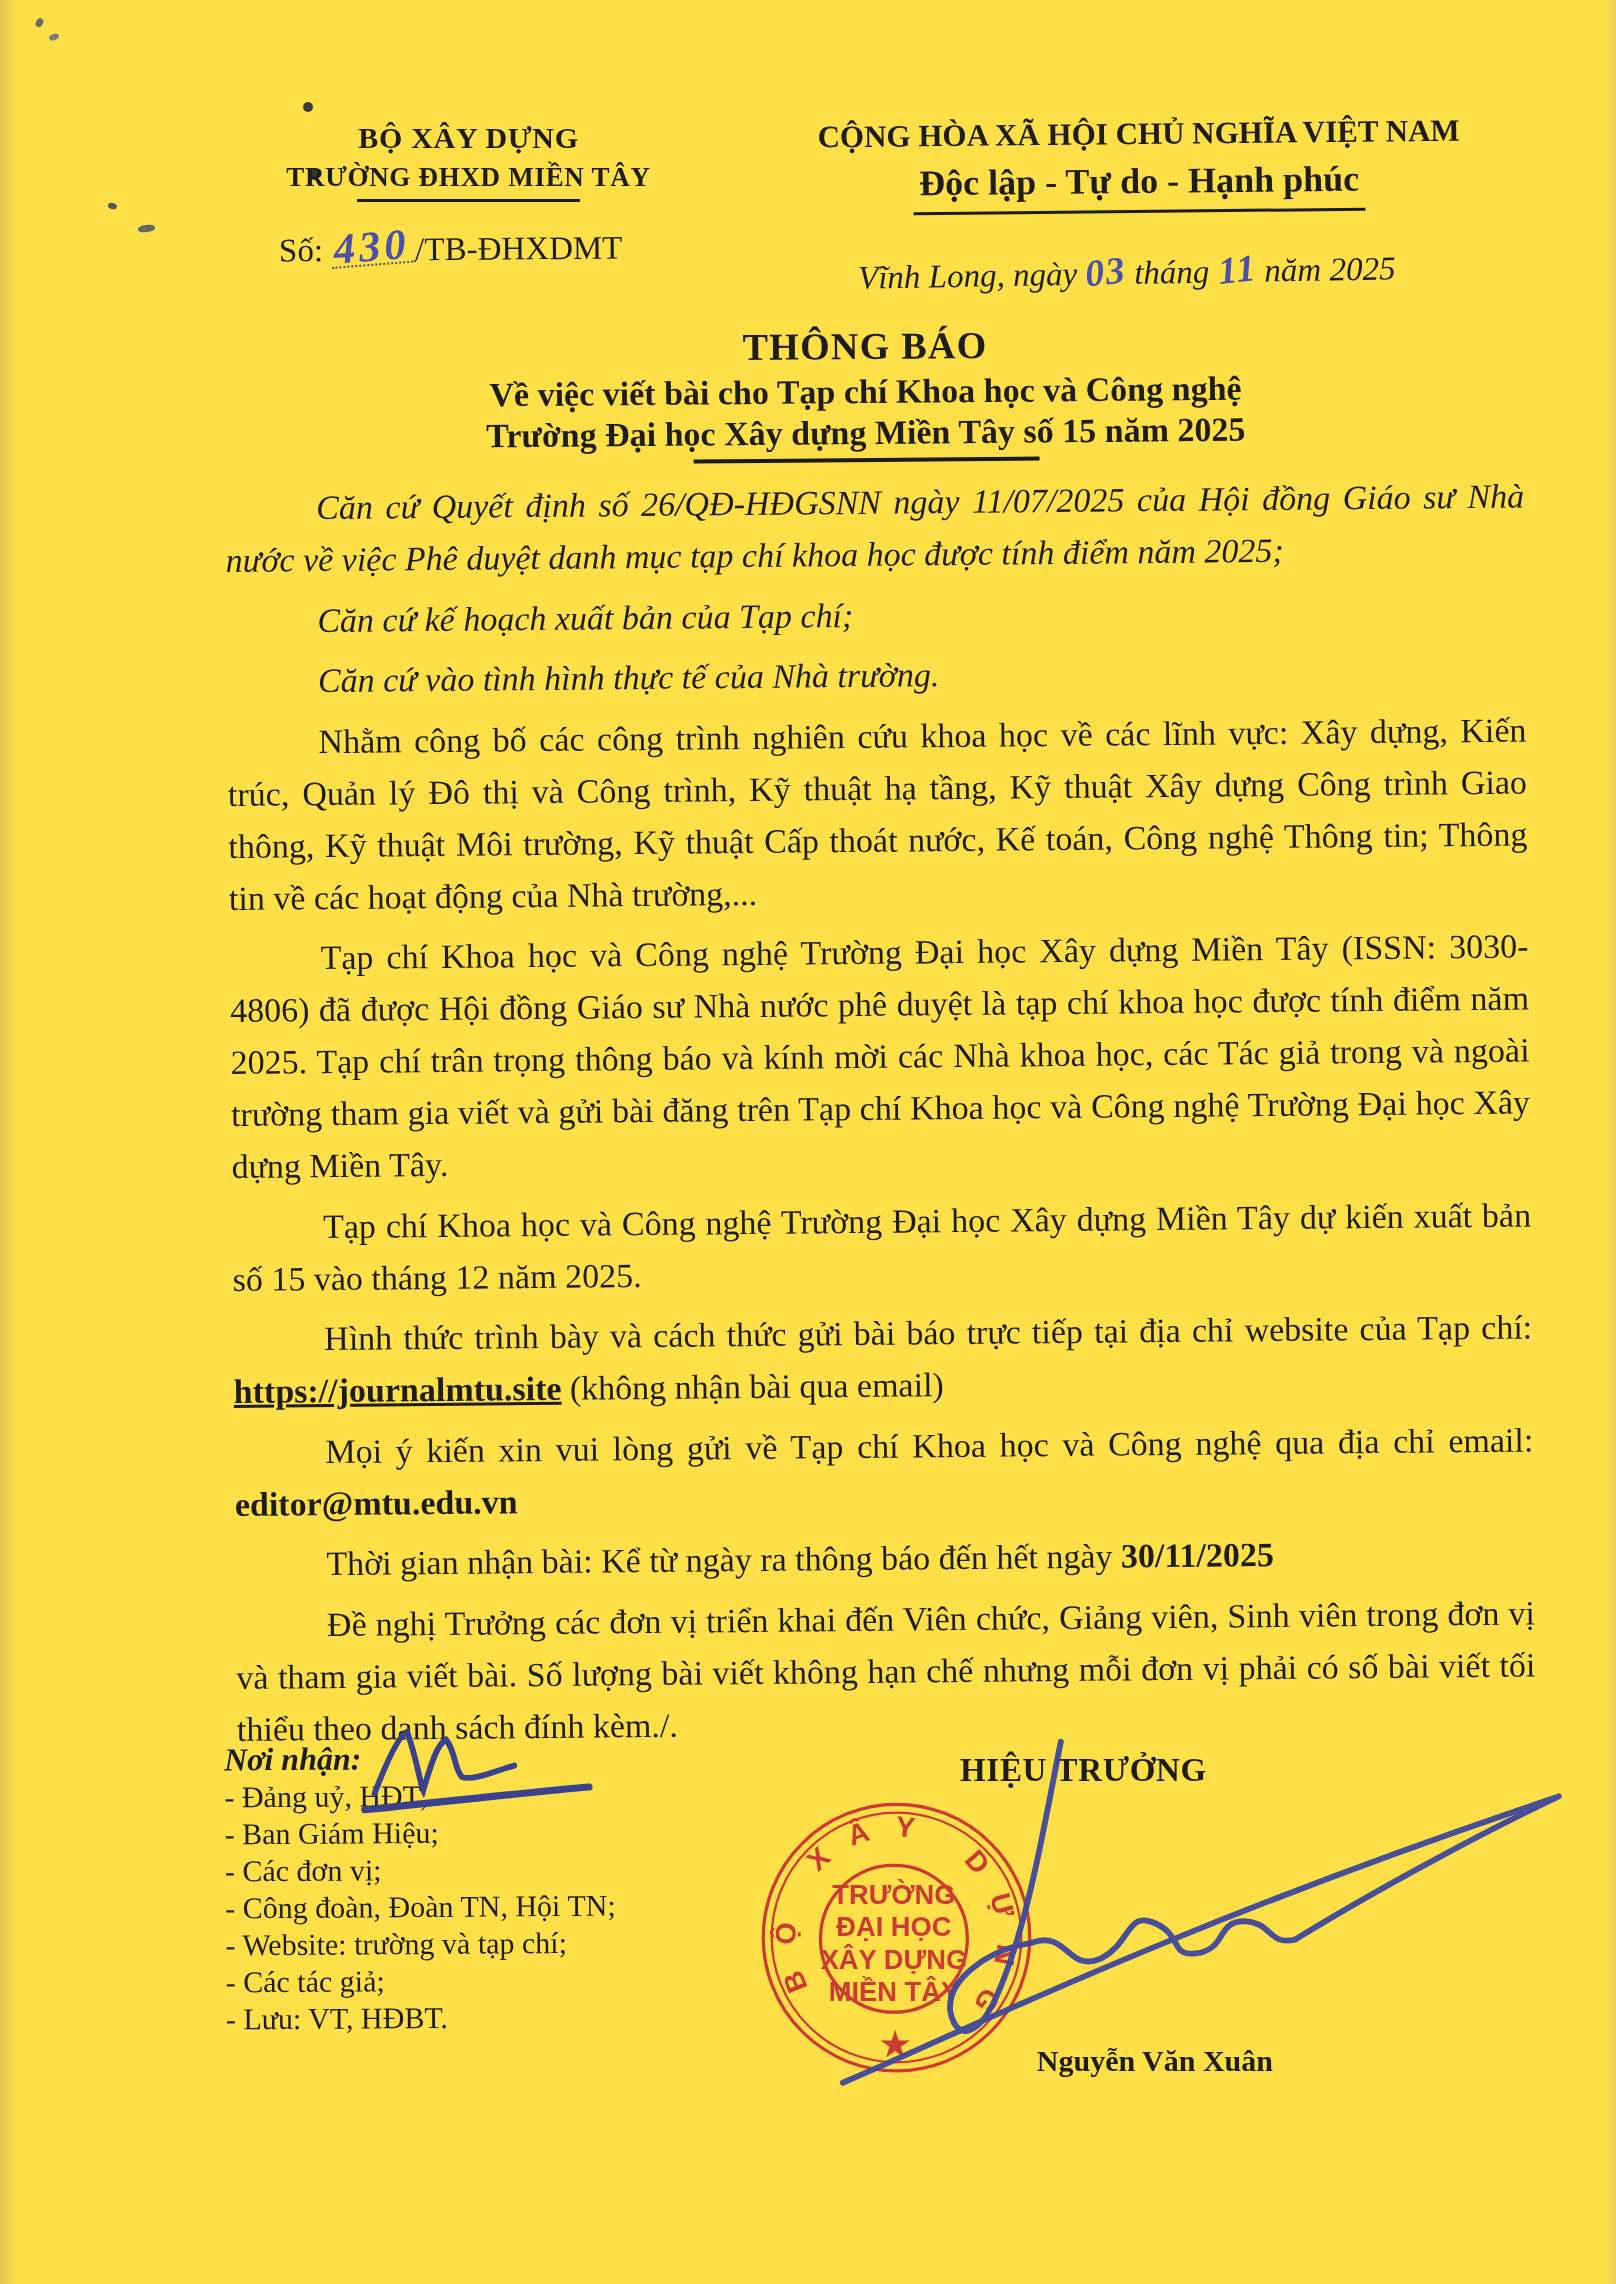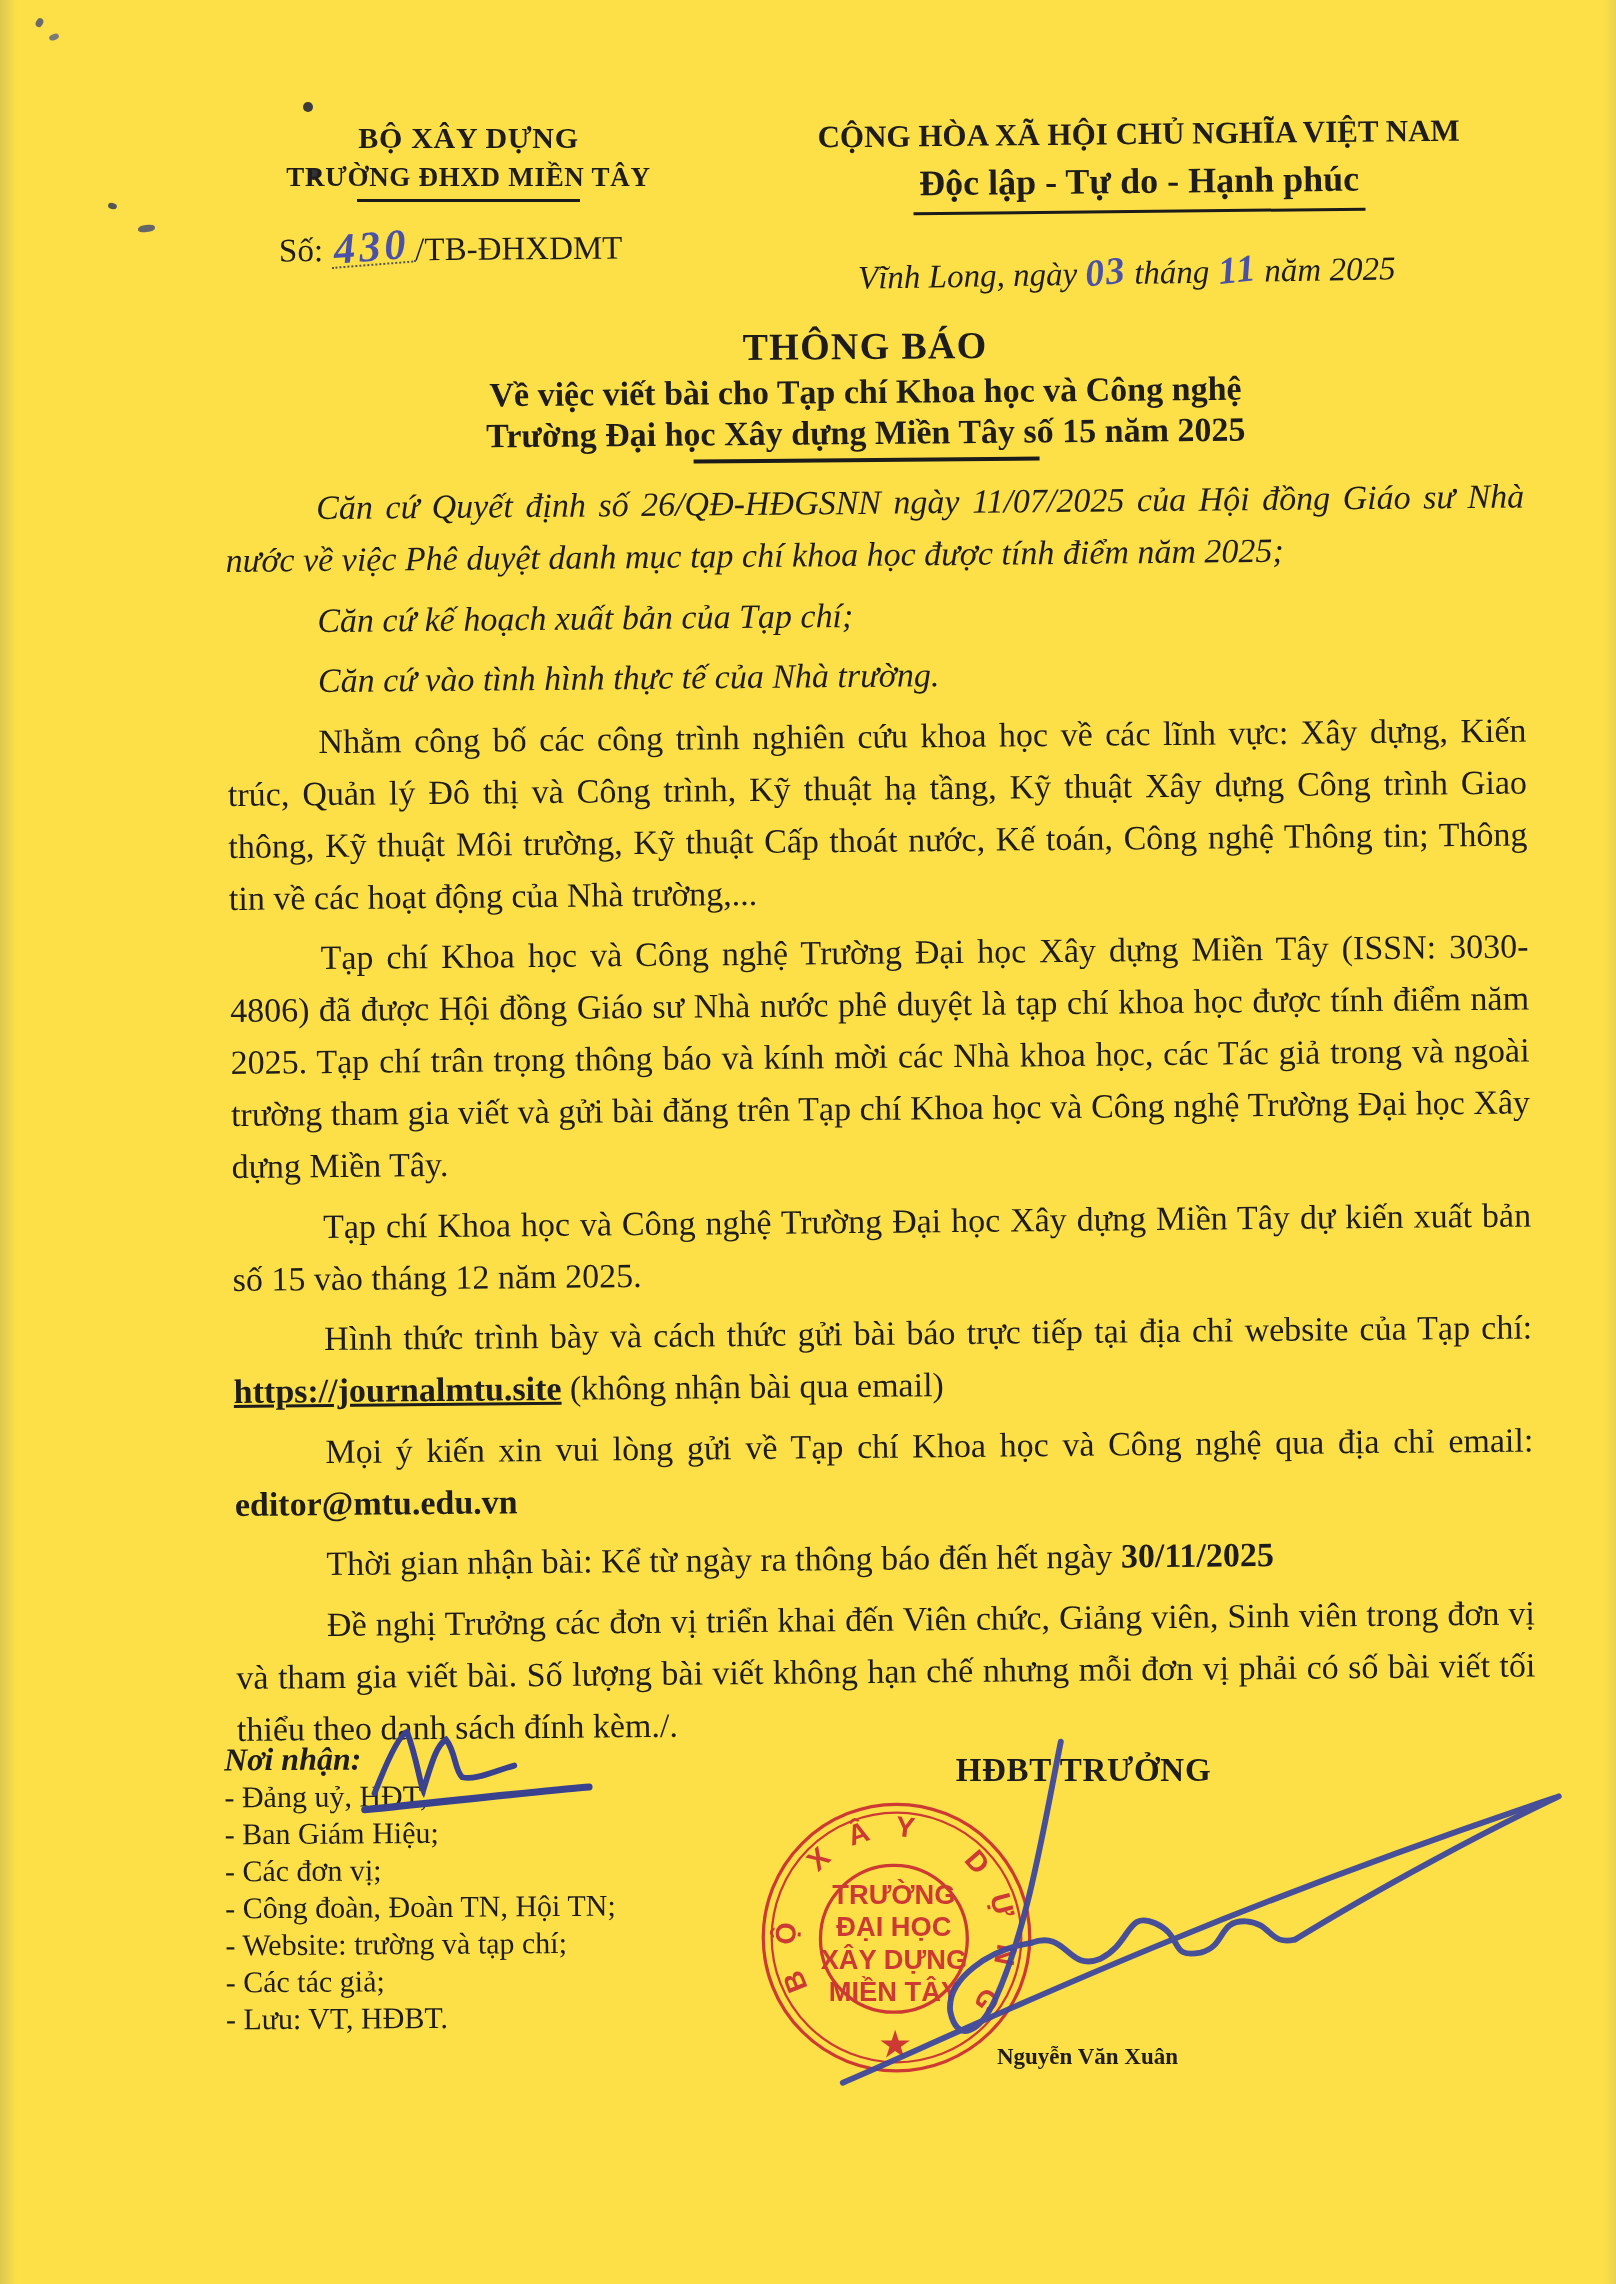--- a/index.html
+++ b/index.html
@@ -51,22 +51,22 @@
   .strong.link{text-decoration:underline;}
 
   
   .recipients{position:absolute;left:225px;top:1739px;width:683px;transform:rotate(-0.4deg);}
   .recipients .label{font-size:32px;font-weight:bold;font-style:italic;}
   .recipients .item{font-size:30px;line-height:37px;}
   .recipients .item:first-of-type{margin-top:11.7px;}
 
   .sign-title{position:absolute;left:908px;top:1752px;width:351px;text-align:center;
     font-size:33px;font-weight:bold;letter-spacing:0.7px;}
-  .sign-name{position:absolute;left:902px;top:2044px;width:371px;text-align:center;
-    font-size:23px;font-weight:bold;}
+  .sign-name{position:absolute;left:902px;top:2044px;width:371px;text-align:right;
+    font-size:30px;font-weight:bold;}
 
   .stamp{position:absolute;left:747px;top:1788px;width:299px;height:299px;}
   .sig-ink{position:absolute;left:807px;top:1718px;width:768px;height:404px;}
   .paraph{position:absolute;left:355px;top:1712px;width:260px;height:111px;}
 </style>
 </head>
 <body>
 
 <div class="page">
 
@@ -128,21 +128,21 @@
     <div class="label">Nơi nhận:</div>
     <div class="item">- Đảng uỷ, HĐT;</div>
     <div class="item">- Ban Giám Hiệu;</div>
     <div class="item">- Các đơn vị;</div>
     <div class="item">- Công đoàn, Đoàn TN, Hội TN;</div>
     <div class="item">- Website: trường và tạp chí;</div>
     <div class="item">- Các tác giả;</div>
     <div class="item">- Lưu: VT, HĐBT.</div>
   </div>
 
-  <div class="sign-title">HĐBT TRƯỞNG</div>
+  <div class="sign-title">HIỆU TRƯỞNG</div>
   <div class="sign-name">Nguyễn Văn Xuân</div>
 
   <svg class="stamp" viewBox="0 0 460 460">
     <circle cx="230" cy="230" r="205" fill="none" stroke="#cd3a33" stroke-width="5"></circle>
     <circle cx="230" cy="230" r="192" fill="none" stroke="#cd3a33" stroke-width="3.5"></circle>
     <circle cx="226" cy="232" r="113" fill="none" stroke="#cd3a33" stroke-width="5"></circle>
     <defs>
       <path id="ringArc" d="M 103 319 A 155 155 0 1 1 312 361" fill="none"></path>
     </defs>
     <text font-family="Liberation Sans, sans-serif" font-size="44" font-weight="bold" fill="#cd3a33" letter-spacing="12">

